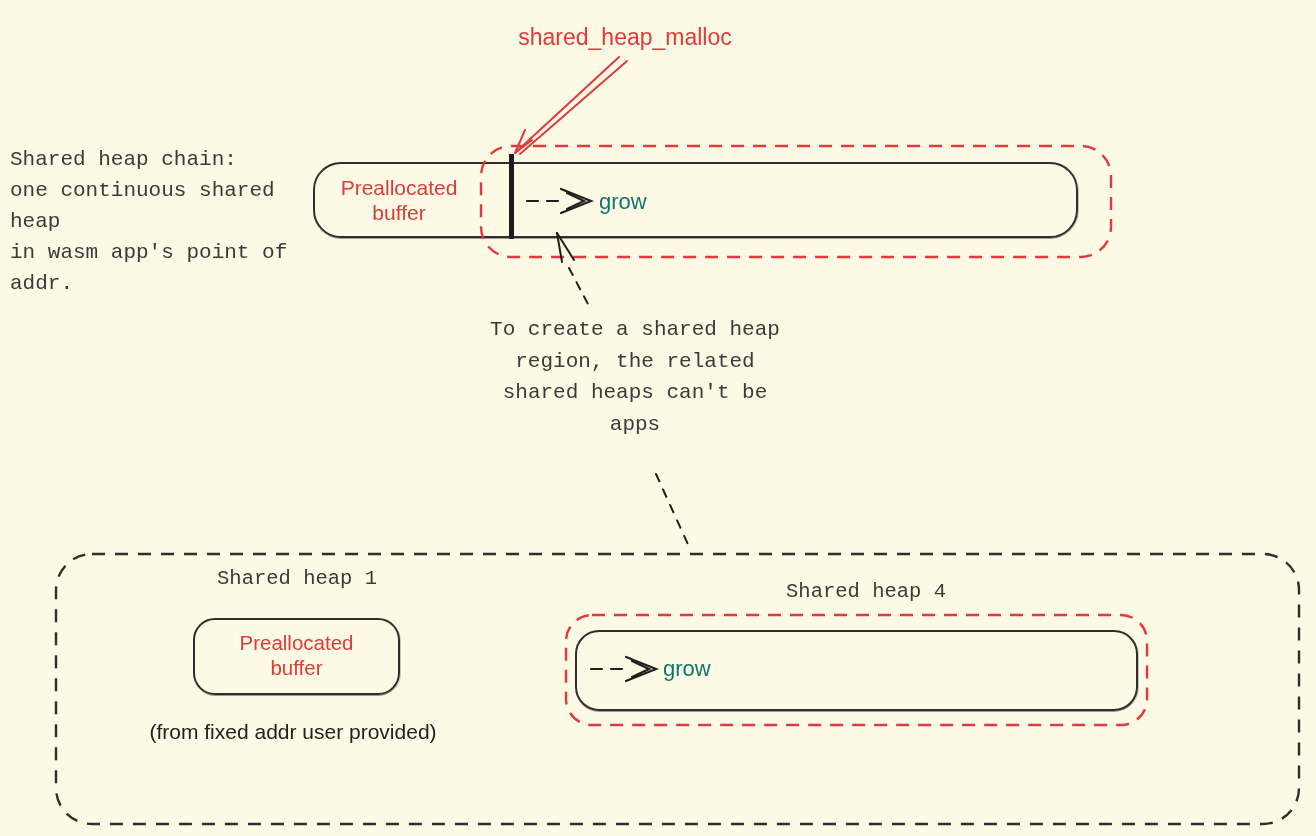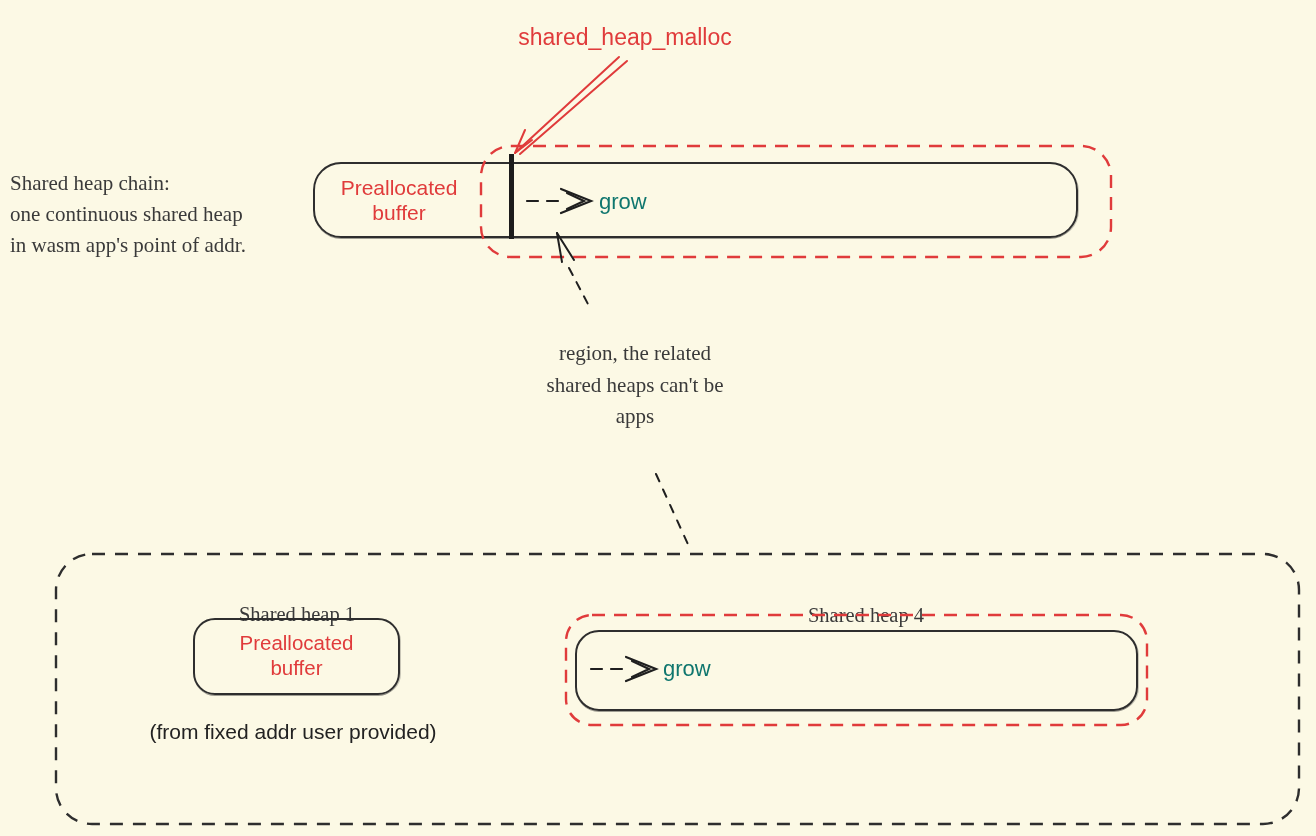--- a/index.html
+++ b/index.html
@@ -8,23 +8,22 @@
     position:relative;
     width:1316px;height:836px;
     background:#fcf9e5;
     overflow:hidden;
     font-family:"Liberation Sans", sans-serif;
     border-radius:17px;
   }
   .abs{position:absolute;}
   
   .sketchtext{
-    font-family:Liberation Serif, serif;
+    font-family:Liberation Mono, monospace;
     color:#3a3a3a;
-    margin-top:24px;
   }
   .uitext{
     font-family:"Liberation Sans", sans-serif;
     color:#0f766e;
   }
   .red{color:#e03b3b;}
   .solidbox{
     position:absolute;
     border:2.2px solid #2e2e2e;
     border-radius:26px;
@@ -52,26 +51,27 @@
   <div class="abs uitext red center" style="left:320px;top:175px;width:158px;font-size:21px;line-height:25px;">
     <div>Preallocated</div>
     <div>buffer</div>
   </div>
 
   <div class="abs" style="left:509px;top:154px;width:5px;height:85px;background:#1c1c1c;"></div>
 
   <div class="abs uitext" style="left:599px;top:189px;font-size:22px;">grow</div>
 
   <div class="abs sketchtext center" style="left:454px;top:314px;width:362px;font-size:21px;line-height:31.5px;">
+    <div>To create a shared heap</div>
     <div>region, the related</div>
     <div>shared heaps can't be</div>
     <div>apps</div>
   </div>
 
-  <div class="abs sketchtext center" style="left:147px;top:579px;width:300px;font-size:20.5px;text-align:center;">Shared heap 1</div>
+  <div class="abs sketchtext center" style="left:147px;top:567px;width:300px;font-size:20.5px;text-align:center;">Shared heap 1</div>
 
   <div class="solidbox" style="left:193px;top:618px;width:203px;height:73px;border-radius:22px;"></div>
 
   <div class="abs uitext red center" style="left:193px;top:630px;width:207px;font-size:20.5px;line-height:25px;">
     <div>Preallocated</div>
     <div>buffer</div>
   </div>
 
   <div class="abs uitext center" style="left:93px;top:720px;width:400px;font-size:21px;line-height:23.5px;color:#222;">
     <div>(from fixed addr user provided)</div>

